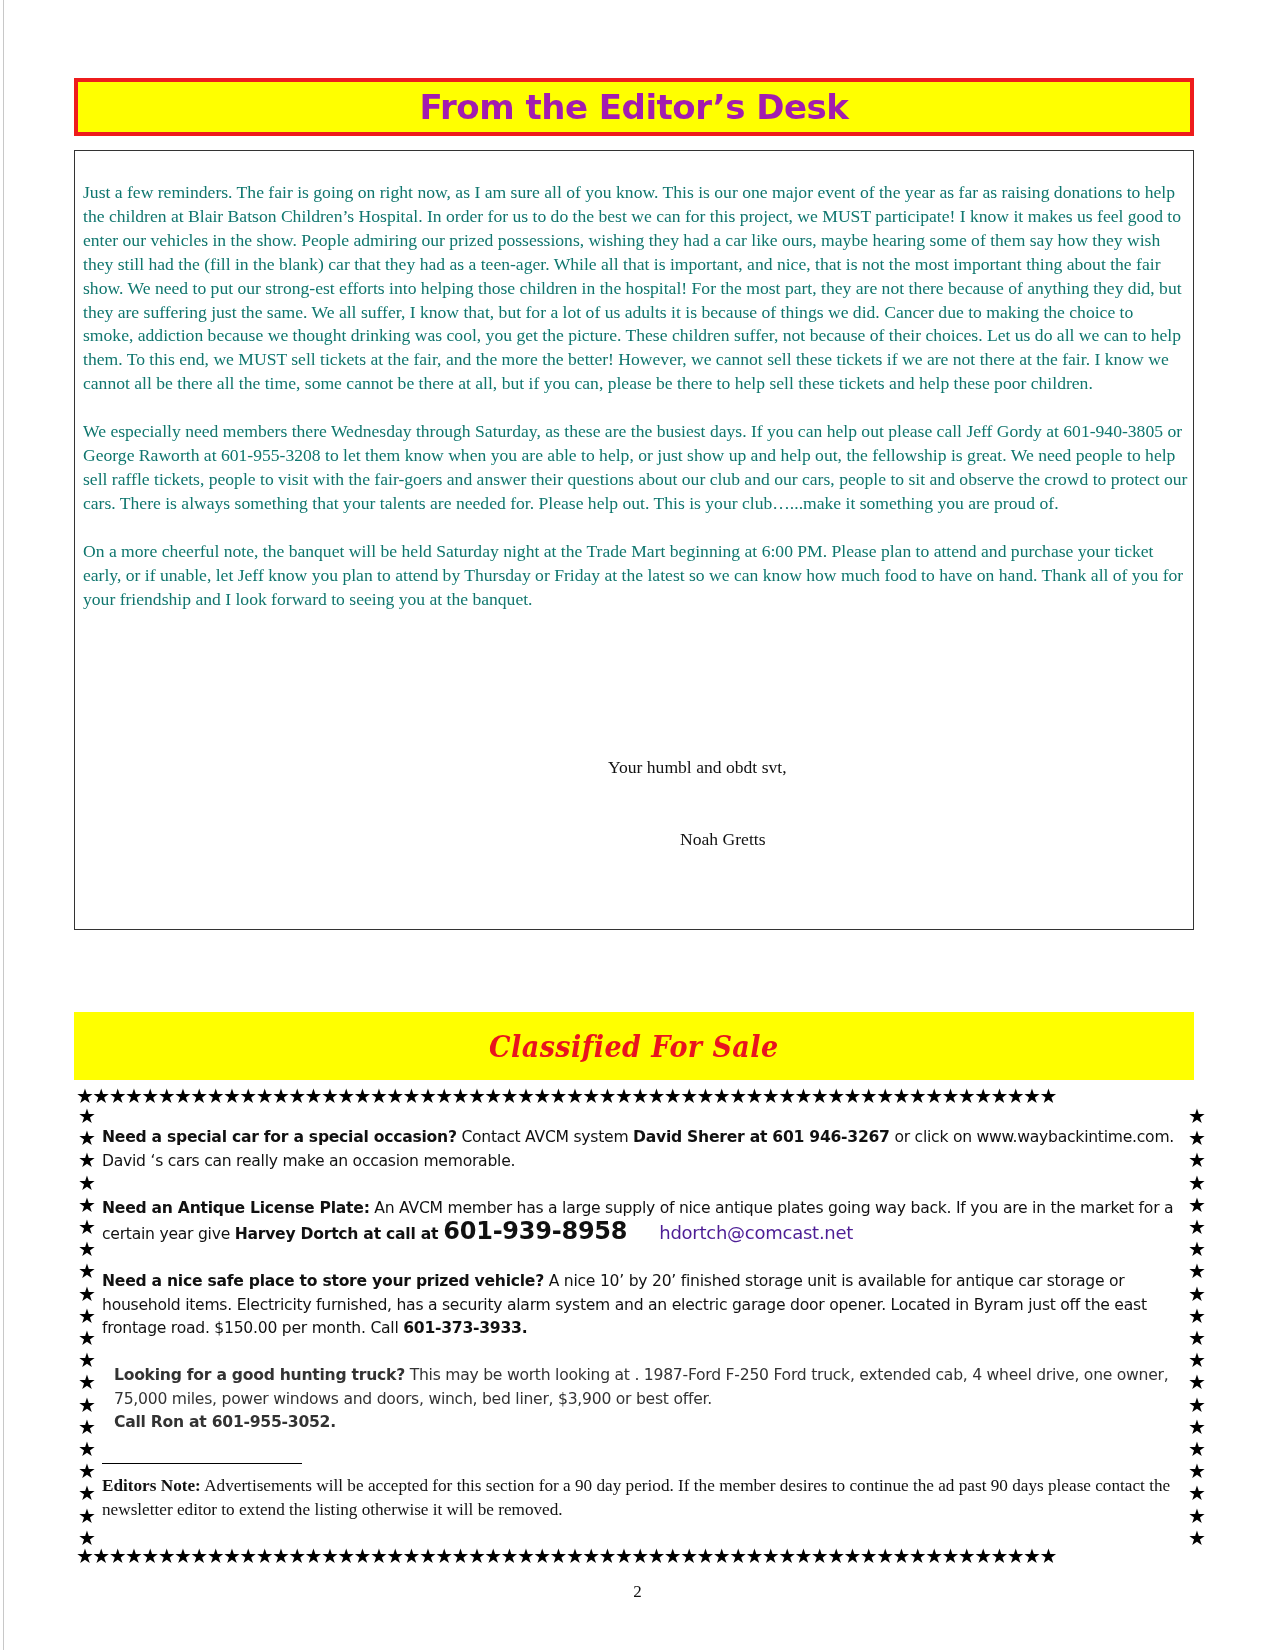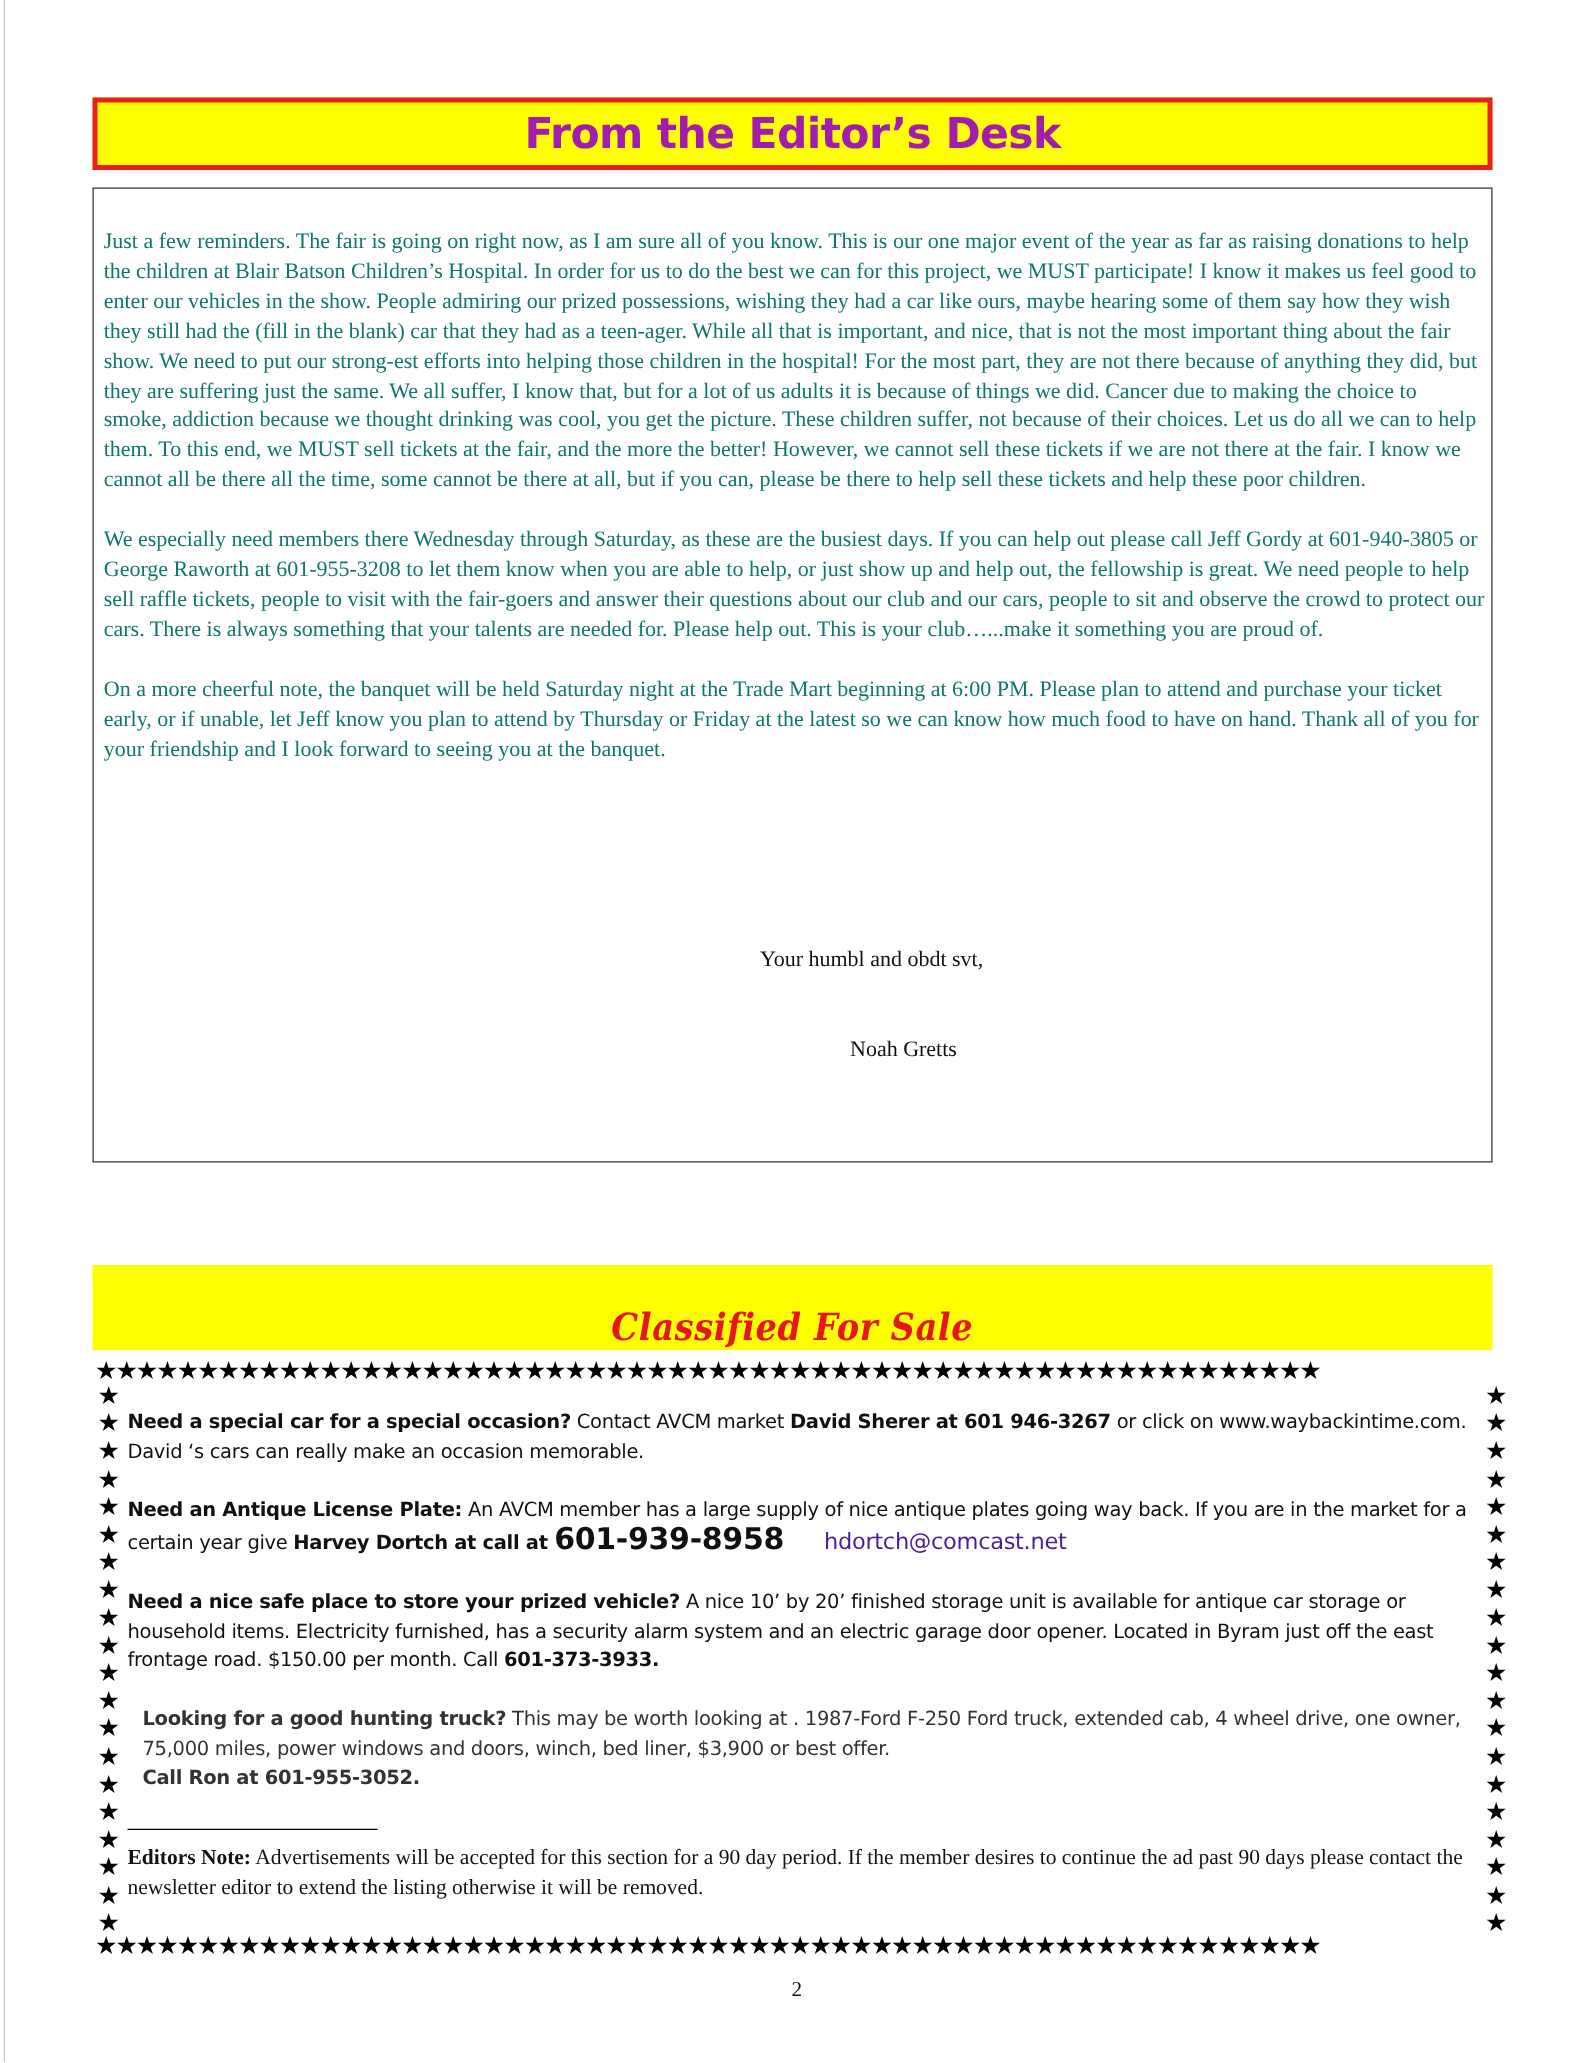--- a/index.html
+++ b/index.html
@@ -24,21 +24,21 @@
     position: absolute; left: 8px; top: 30px; width: 1105px;
     font-family: "Liberation Serif", serif; font-size: 17.6px; line-height: 23.9px; color: #0f766e;
   }
   .editor-body p { margin: 0 0 24px 0; }
   .sign { position: absolute; font-family: "Liberation Serif", serif; font-size: 17.6px; color: #111; }
   .sign-closing { left: 533px; top: 606px; }
   .sign-name { left: 605px; top: 678px; text-align: center; }
 
   .classified-banner {
     position: absolute; left: 74px; top: 1012px; width: 1120px; height: 68px;
-    background: #ffff00; display: flex; align-items: flex-end; justify-content: center;
+    background: #ffff00; display: flex; align-items: center; justify-content: center;
   }
   .classified-title {
     font-family: "DejaVu Serif", serif; font-weight: bold; font-size: 30px; font-style: italic;
     color: #e8141e; letter-spacing: 0.5px; transform: scaleX(0.9);
   }
 
   .star-row { position: absolute; left: 76px; width: 1132px; height: 22px;
     font-family: "DejaVu Sans", sans-serif; font-size: 20px; line-height: 22px; color: #000;
     white-space: nowrap; overflow: hidden; letter-spacing: -1.6px; }
   .star-row.top { top: 1085px; }
@@ -85,21 +85,21 @@
   <span class="classified-title">Classified For Sale</span>
 </div>
 
 <div class="star-row top">★★★★★★★★★★★★★★★★★★★★★★★★★★★★★★★★★★★★★★★★★★★★★★★★★★★★★★★★★★★★</div>
 <div class="star-col left">★<br>★<br>★<br>★<br>★<br>★<br>★<br>★<br>★<br>★<br>★<br>★<br>★<br>★<br>★<br>★<br>★<br>★<br>★<br>★</div>
 <div class="star-col right">★<br>★<br>★<br>★<br>★<br>★<br>★<br>★<br>★<br>★<br>★<br>★<br>★<br>★<br>★<br>★<br>★<br>★<br>★<br>★</div>
 <div class="star-row bottom">★★★★★★★★★★★★★★★★★★★★★★★★★★★★★★★★★★★★★★★★★★★★★★★★★★★★★★★★★★★★</div>
 
 <div class="classified-body">
   <div class="ad">
-    <b>Need a special car for a special occasion?</b><span>  Contact AVCM market </span><b>David Sherer at 601 946-3267</b><span> or click on www.waybackintime.com.  David ‘s cars can really make an occasion memorable.</span>
+    <b>Need a special car for a special occasion?</b><span>  Contact AVCM system </span><b>David Sherer at 601 946-3267</b><span> or click on www.waybackintime.com.  David ‘s cars can really make an occasion memorable.</span>
   </div>
   <div class="ad">
     <b>Need an Antique License Plate:</b><span>   An AVCM member has a large supply of nice antique plates going way back.  If you are in the market for a certain year give  </span><b>Harvey Dortch at call at </b><span class="big">601-939-8958</span><a class="email">hdortch@comcast.net</a>
   </div>
   <div class="ad">
     <b>Need a nice safe place to store your prized vehicle?</b><span>  A nice 10’ by 20’ finished storage unit is available for antique car storage or household items.  Electricity furnished, has a security alarm system and an electric garage door opener.  Located in Byram just off the east frontage road.  $150.00 per month.  Call </span><b>601-373-3933.</b>
   </div>
   <div class="ad gray">
     <b>Looking for a good hunting truck?</b><span>  This may be worth looking at . 1987-Ford F-250 Ford truck, extended cab, 4 wheel drive, one owner, 75,000 miles, power windows and doors, winch, bed liner, $3,900 or best offer.</span><br><b>Call Ron at 601-955-3052.</b>
   </div>

